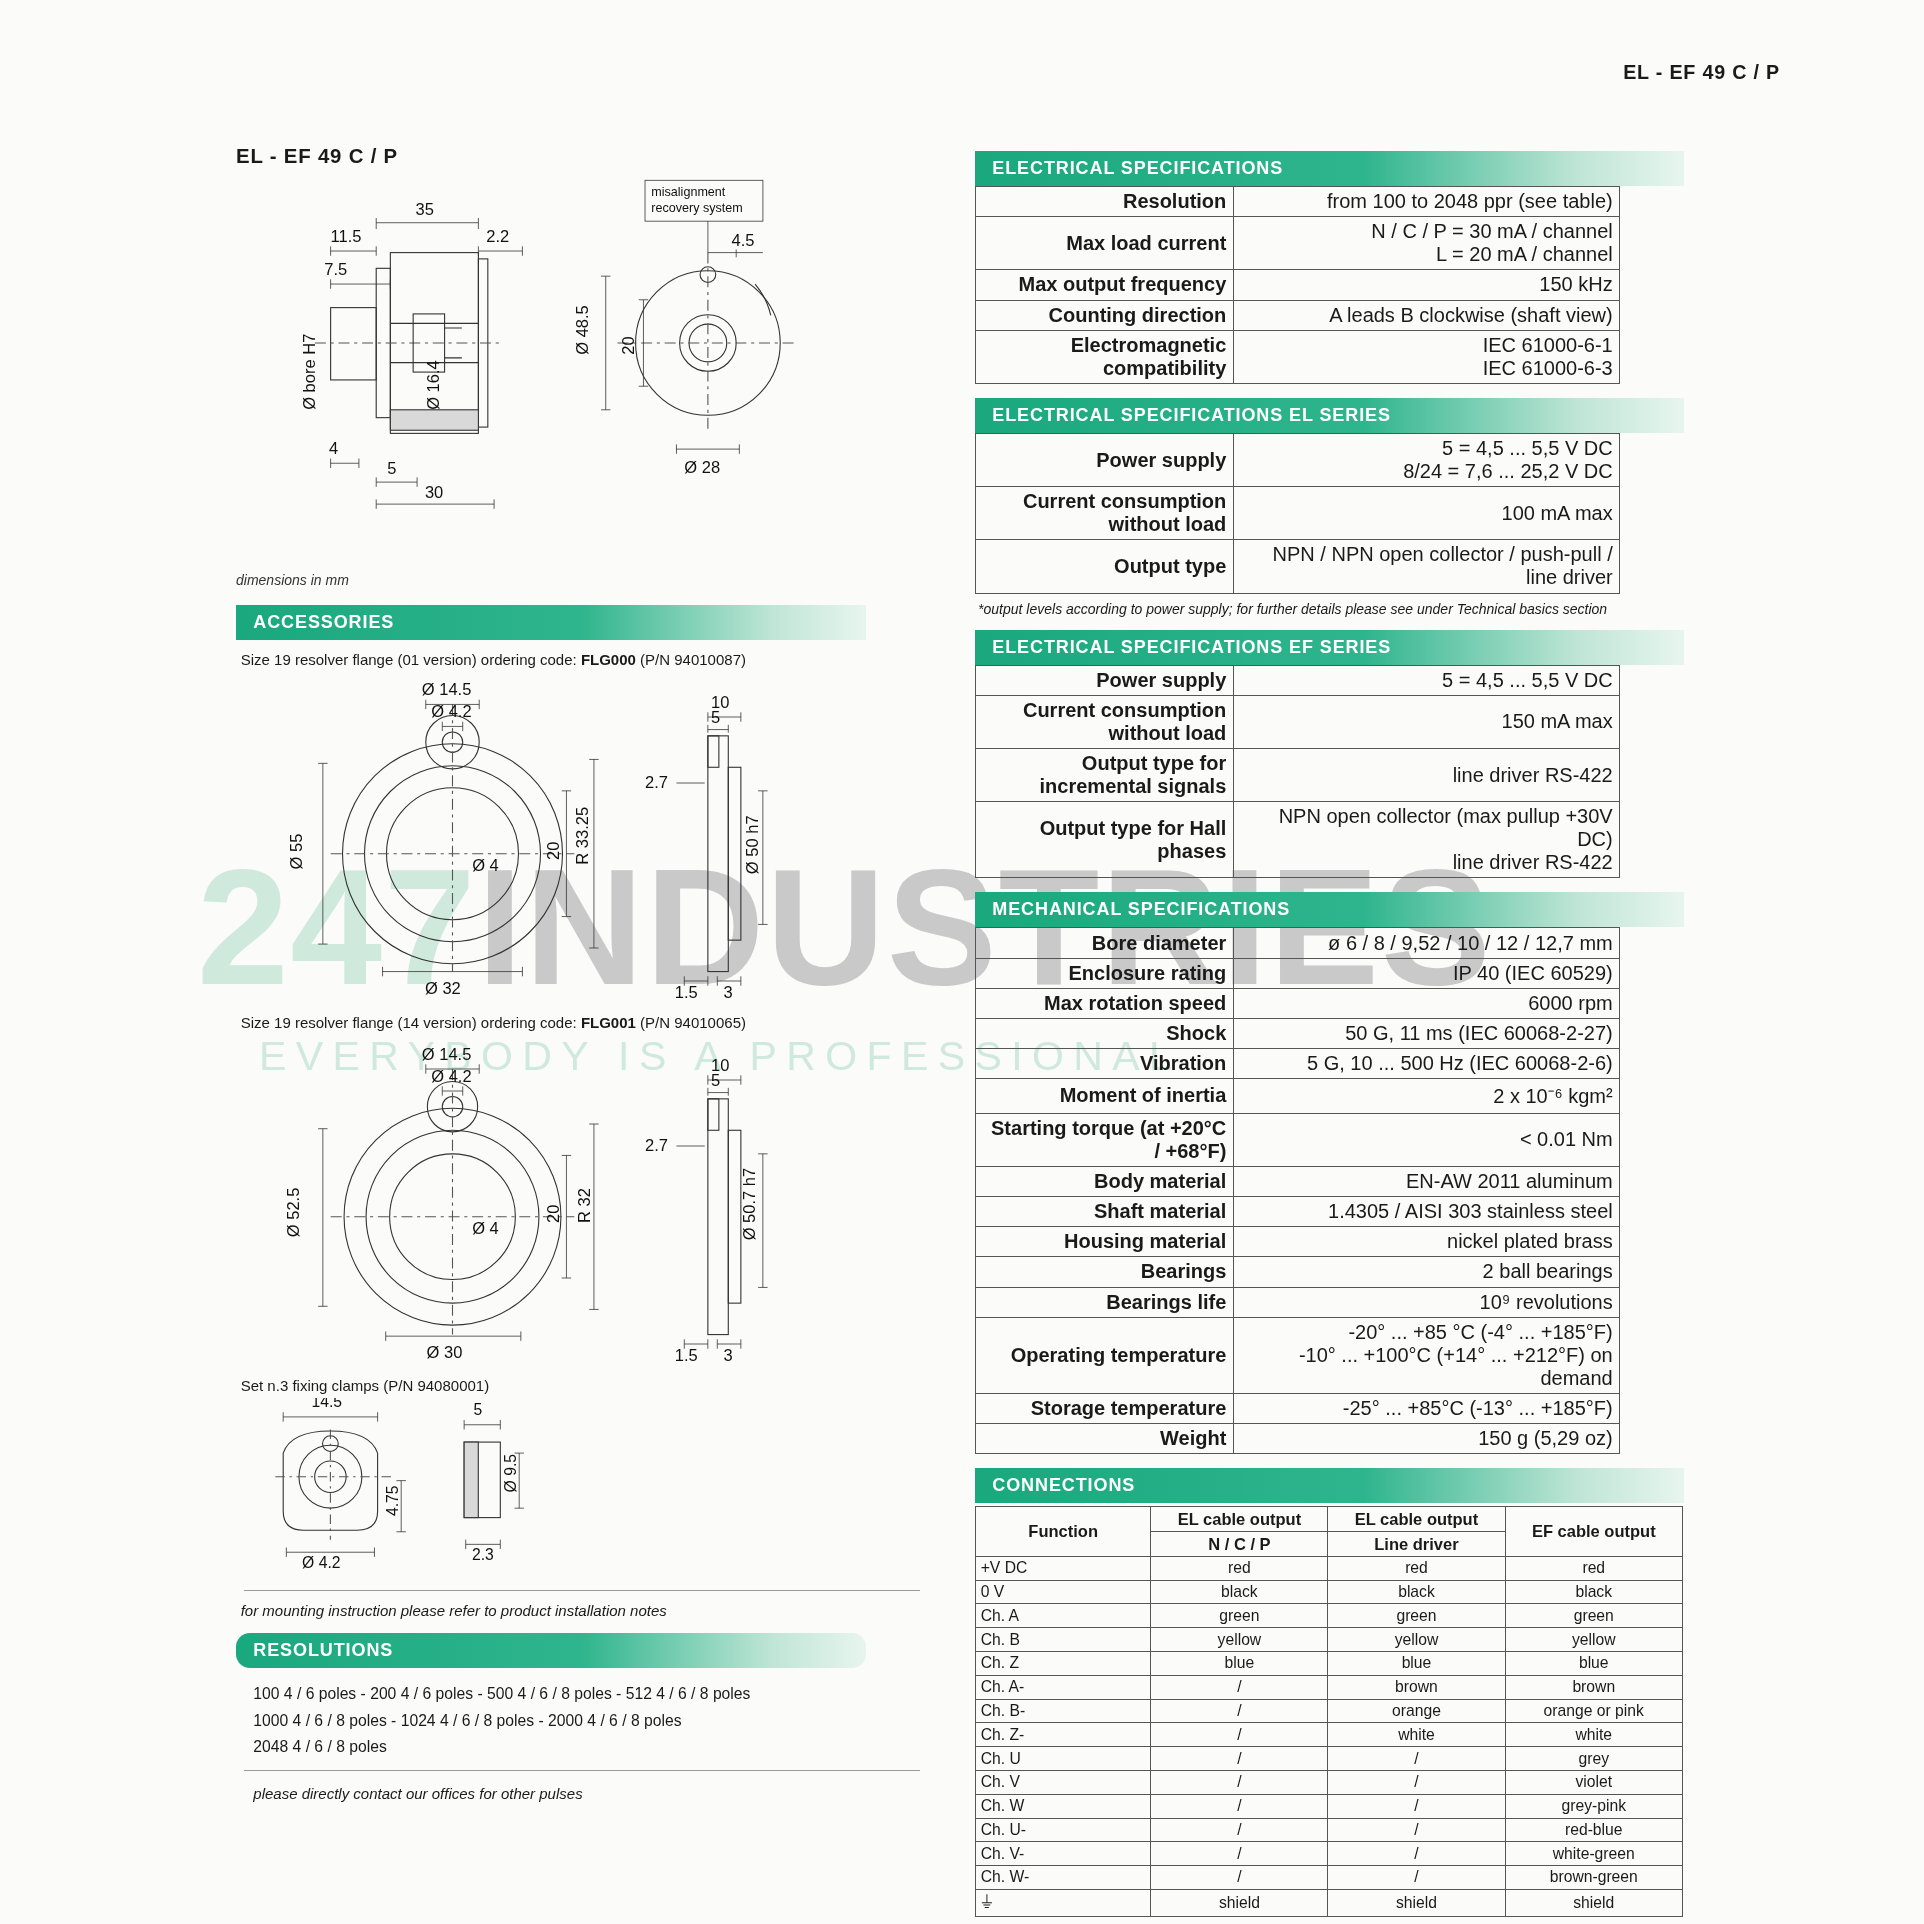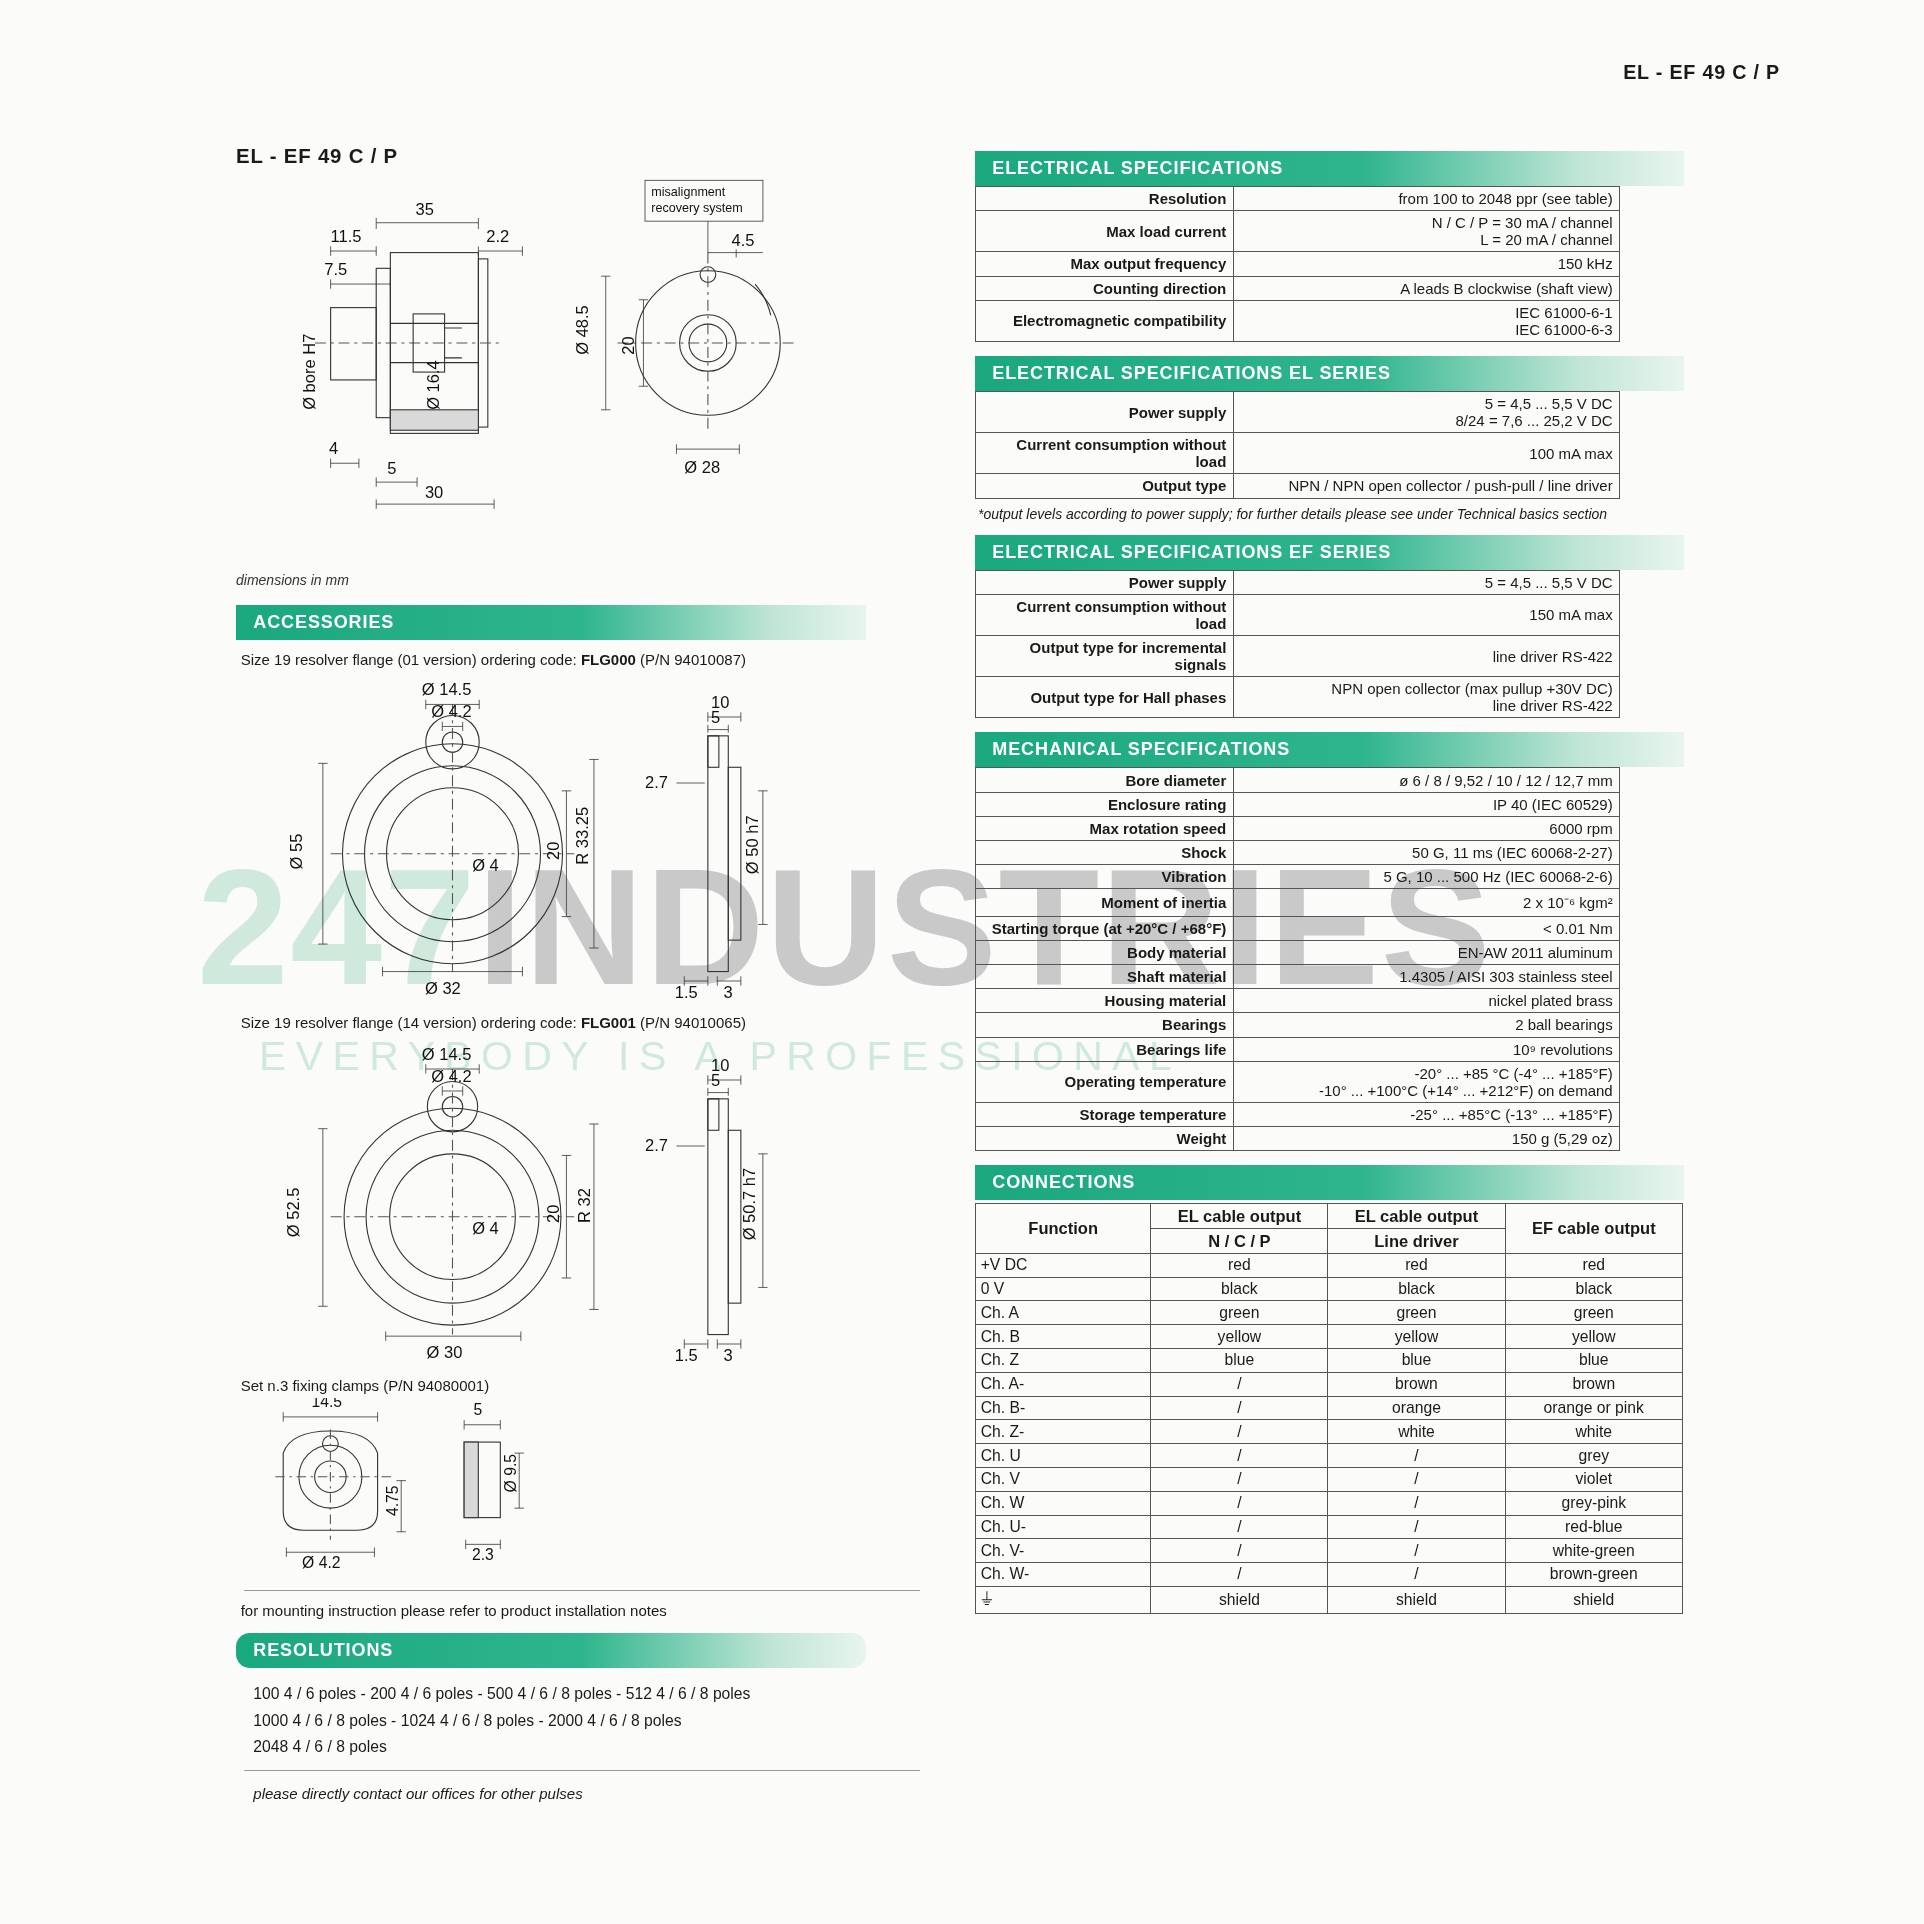--- a/index.html
+++ b/index.html
@@ -42,37 +42,37 @@
 
   .green-bar{
     background:linear-gradient(90deg,#1aa87e 0%,#2fb58d 55%,#bfe5d6 85%,#e8f5ef 100%);
     color:#fff;font-weight:bold;font-size:18px;letter-spacing:0.9px;
     padding:7px 0 7px 17.3px;margin:0;
   }
   .green-bar.short{width:613px;}
   .green-bar.wide{width:692px;}
 
   .note{font-size:15px;margin:11px 0 4.7px 4.7px;}
-  .note.italic{}
+  .note.italic{font-style:italic;}
   .note b{font-weight:bold;}
 
   .dims-caption{font-size:14px;font-style:italic;color:#333;margin-top:4.7px;margin-left:0;}
 
   
   .draw{display:block;}
 
   .res-lines{font-size:15.7px;line-height:1.7;margin:12.6px 0 0 17.3px;}
   .res-note{font-size:15px;font-style:italic;margin:14px 0 0 17.3px;}
   .hr-thin{border:0;border-top:0.8px solid #9a9a9a;margin:11px 0 0 7.9px;width:676px;}
 
   
   .right-col{position:absolute;left:975px;top:151px;width:802px;z-index:2;}
   table.spec{
     border-collapse:collapse;width:645px;margin:0 0 0 0;
-    font-size:15px;
+    font-size:20px;
   }
   table.spec td{
     border:0.8px solid #555;padding:3.1px 6.3px;vertical-align:middle;
   }
   table.spec td.lab{
     text-align:right;font-weight:bold;width:244px;
   }
   table.spec td.val{text-align:right;}
   .tbl-gap{height:14px;}
   .foot-note{font-size:14px;font-style:italic;margin:6.3px 0 11px 3.1px;width:653px;line-height:1.35;}

